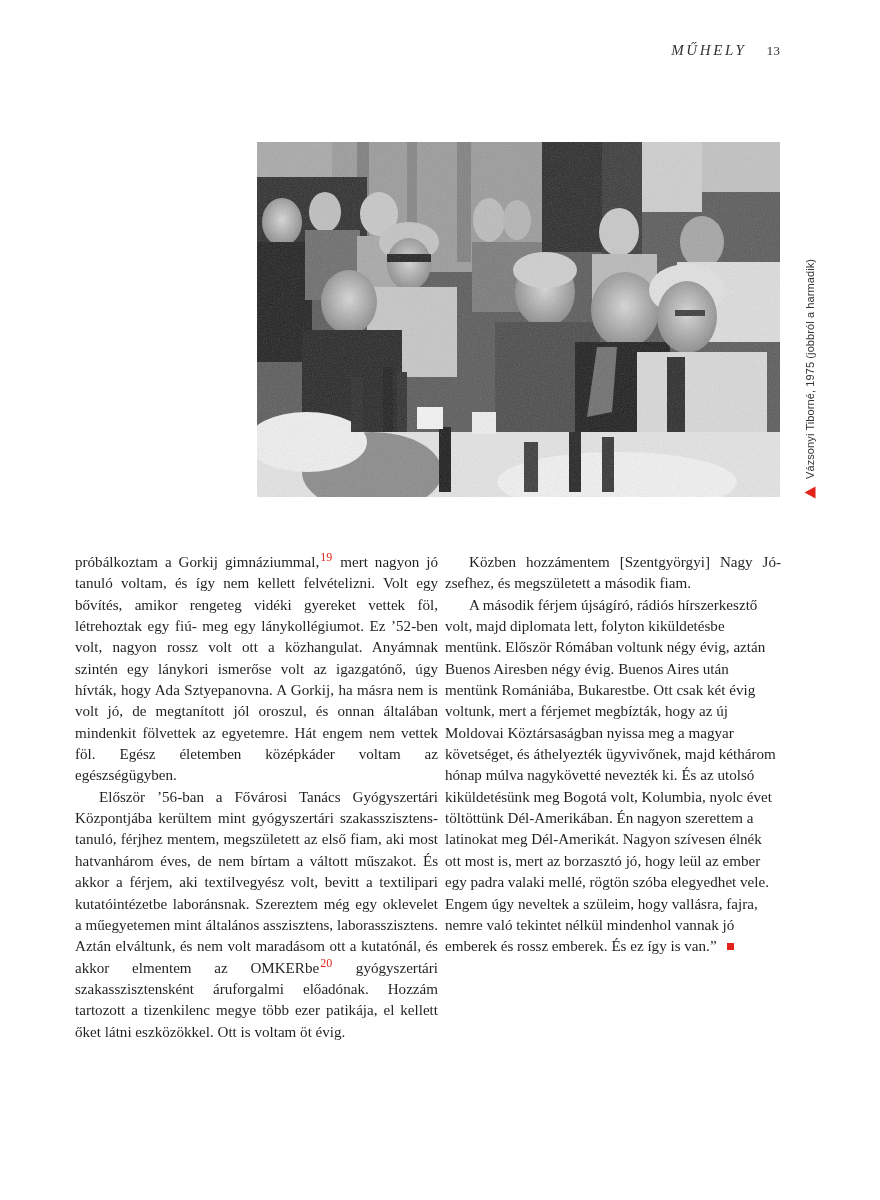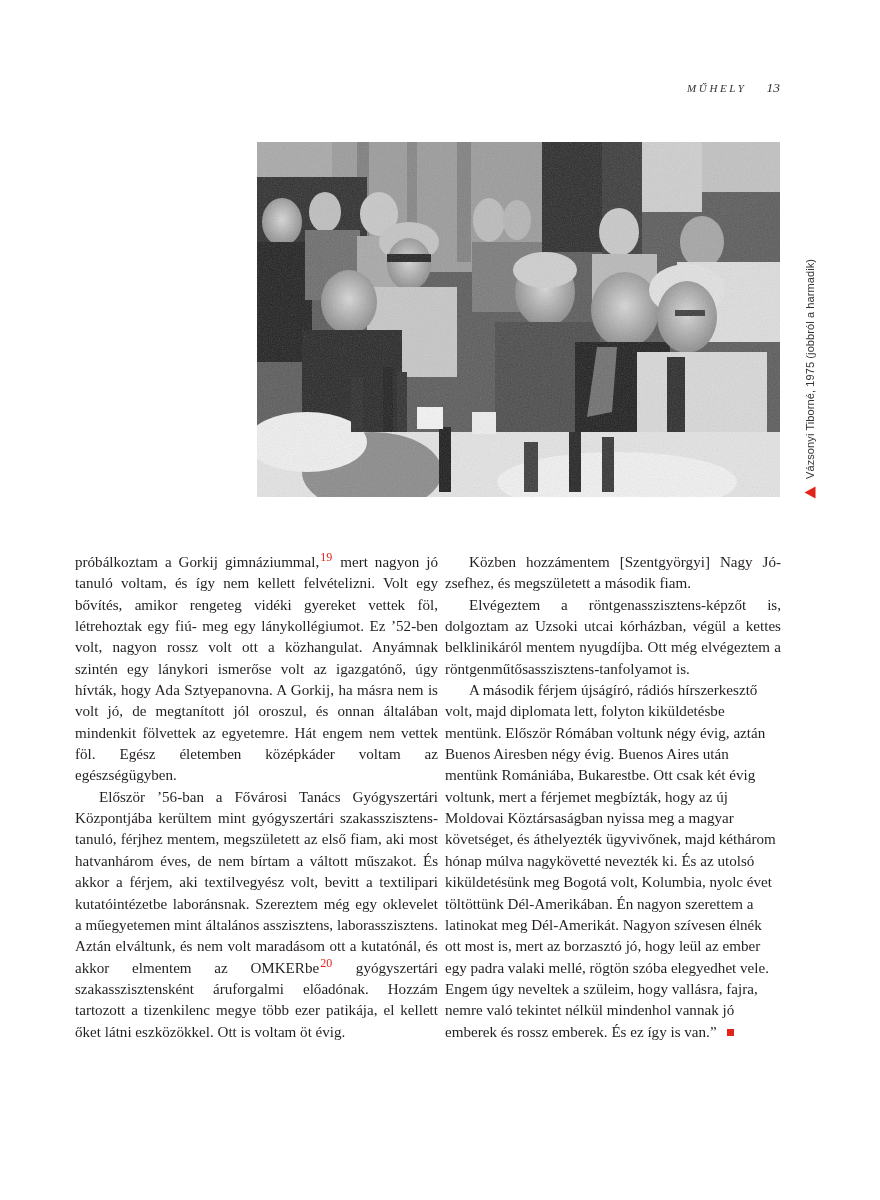--- a/index.html
+++ b/index.html
@@ -7,24 +7,24 @@
     width: 880px; height: 1200px; background: #ffffff;
     position: relative; overflow: hidden;
     font-family: "Liberation Serif", "DejaVu Serif", serif;
     color: #231f20;
   }
   .running-head {
     position: absolute; top: 42px; right: 100px;
     display: flex; align-items: baseline; gap: 20px;
   }
   .section-name {
-    font-style: italic; font-size: 11px; letter-spacing: 2.6px;
-    color: #333; text-transform: uppercase; margin-top: 40px;
+    font-style: italic; font-size: 15px; letter-spacing: 2.6px;
+    color: #333; text-transform: uppercase;
   }
-  .folio { font-size: 13.5px; color: #333; font-style: italic; }
+  .folio { font-size: 13.5px; color: #333; }
 
   .photo {
     position: absolute; left: 257px; top: 142px; width: 523px; height: 355px;
     overflow: hidden; background: #6f6f6f;
   }
   .photo svg { display: block; width: 100%; height: 100%; }
 
   .caption {
     position: absolute; left: 804px; top: 498px;
     transform-origin: 0 0; transform: rotate(-90deg);
@@ -152,15 +152,14 @@
   <span class="caption-text">Vázsonyi Tiborné, 1975 (jobbról a harmadik)</span>
 </div>
 
 <article class="column col-left">
   <p><span>próbálkoztam a Gorkij gimnáziummal,</span><sup class="fn">19</sup><span> mert nagyon jó tanuló voltam, és így nem kellett felvételizni. Volt egy bővítés, amikor rengeteg vidéki gyereket vettek föl, létrehoztak egy fiú- meg egy lánykollégiumot. Ez ’52-ben volt, nagyon rossz volt ott a közhangulat. Anyámnak szintén egy lánykori ismerőse volt az igaz­gatónő, úgy hívták, hogy Ada Sztyepanovna. A Gorkij, ha másra nem is volt jó, de megtanított jól oroszul, és onnan általában mindenkit fölvettek az egyetemre. Hát engem nem vettek föl. Egész életemben közép­káder voltam az egészségügyben.</span></p>
   <p class="indent"><span>Először ’56-ban a Fővárosi Tanács Gyógyszertári Központjába kerültem mint gyógyszertári szak­asszisztens-tanuló, férjhez mentem, megszületett az első fiam, aki most hatvanhárom éves, de nem bírtam a váltott műszakot. És akkor a férjem, aki textilvegyész volt, bevitt a textilipari kutatóinté­zetbe laboránsnak. Szereztem még egy oklevelet a műegyetemen mint általános asszisztens, labor­asszisztens. Aztán elváltunk, és nem volt maradá­som ott a kutatónál, és akkor elmentem az OMKER­be</span><sup class="fn">20</sup><span> gyógyszertári szakasszisztensként áruforgalmi előadónak. Hozzám tartozott a tizenkilenc megye több ezer patikája, el kellett őket látni eszközökkel. Ott is voltam öt évig.</span></p>
 </article>
 
 <article class="column col-right">
   <p class="indent"><span>Közben hozzámentem [Szentgyörgyi] Nagy Jó­zsefhez, és megszületett a második fiam.</span></p>
-  <p class="indent"><span>Elvégeztem a röntgenasszisztens-képzőt is, dolgoztam az Uzsoki utcai kórházban, végül a kettes belklinikáról mentem nyugdíjba. Ott még elvégeztem a röntgenműtősasszisztens-tanfolya­mot is.</span></p>
   <p class="indent" style="text-align:left"><span>A második férjem újságíró, rádiós hírszerkesz­tő volt, majd diplomata lett, folyton kiküldetésbe mentünk. Először Rómában voltunk négy évig, az­tán Buenos Airesben négy évig. Buenos Aires után mentünk Romániába, Bukarestbe. Ott csak két évig voltunk, mert a férjemet megbízták, hogy az új Moldovai Köztársaságban nyissa meg a magyar követséget, és áthelyezték ügyvivőnek, majd két­három hónap múlva nagykövetté nevezték ki. És az utolsó kiküldetésünk meg Bogotá volt, Kolumbia, nyolc évet töltöttünk Dél-Amerikában. Én nagyon szerettem a latinokat meg Dél-Amerikát. Nagyon szívesen élnék ott most is, mert az borzasztó jó, hogy leül az ember egy padra valaki mellé, rögtön szóba elegyedhet vele. Engem úgy neveltek a szü­leim, hogy vallásra, fajra, nemre való tekintet nélkül mindenhol vannak jó emberek és rossz emberek. És ez így is van.”</span><span class="end-mark"></span></p>
 </article>
 
 </body></html>

